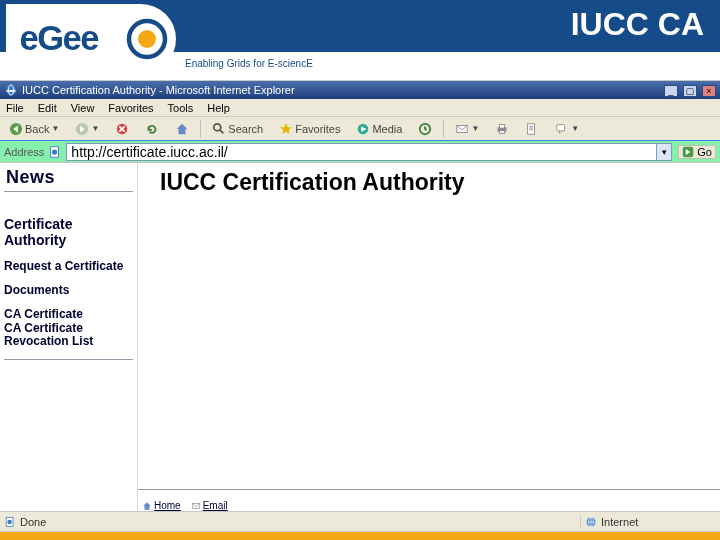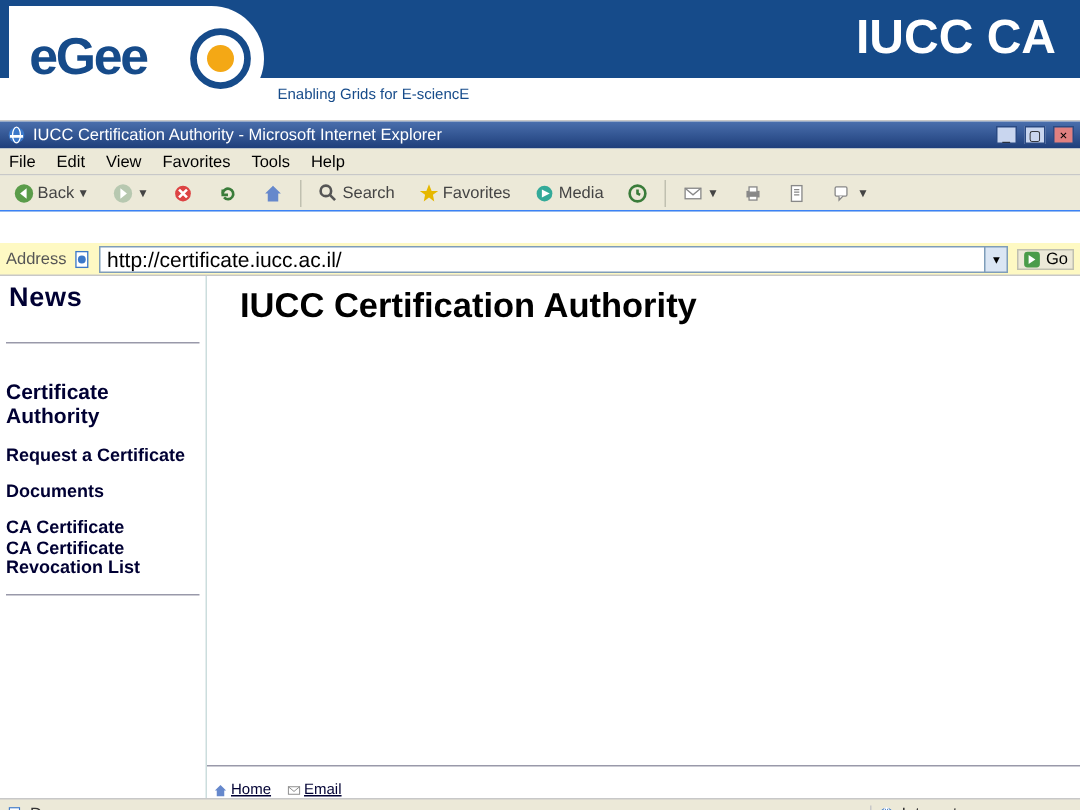--- a/index.html
+++ b/index.html
@@ -19,30 +19,30 @@
   .titlebar-btns span { display: inline-block; width: 14px; height: 12px; background: #c9d6ef; margin-left: 2px; border: 1px solid #2a4a84; font-size: 9px; line-height: 10px; text-align: center; color: #000; }
   .menubar { height: 18px; background: #ece9d8; font-size: 11px; display: flex; align-items: center; gap: 14px; padding: 0 6px; border-bottom: 1px solid #c8c8c8; color: #000; }
   .menubar span { cursor: default; }
 
   .toolbar { height: 24px; background: #ece9d8; display: flex; align-items: center; gap: 6px; padding: 0 4px; font-size: 11px; border-bottom: 1px solid #3b82f6; color: #444; }
   .tb-btn { display: inline-flex; align-items: center; gap: 2px; padding: 1px 4px; border: 1px solid transparent; border-radius: 3px; }
   .tb-btn svg { width: 14px; height: 14px; }
   .tb-sep { width: 1px; height: 18px; background: #c0c0b0; }
   .sm-icon { width: 14px; height: 14px; display: inline-block; }
 
-  .addrbar { height: 22px; background: #fef9c3; display: flex; align-items: center; gap: 4px; padding: 0 4px; font-size: 11px; border-bottom: 1px solid #c8c8c8; margin-top: 21px; }
+  .addrbar { height: 22px; background: #86efac; display: flex; align-items: center; gap: 4px; padding: 0 4px; font-size: 11px; border-bottom: 1px solid #c8c8c8; }
   .addrbar .lbl { color: #555; }
   .addrbar input { flex: 1; height: 18px; border: 1px solid #7f9db9; font-size: 14px; padding: 0 18px 0 4px; }
   .addrbar .go { display: inline-flex; align-items: center; gap: 3px; padding: 0 3px; border: 1px solid #c0c0b0; background: #ece9d8; }
   .addrbar .drop { width: 16px; height: 18px; border: 1px solid #7f9db9; background: #dbe6f4; text-align: center; font-size: 9px; line-height: 16px; margin-left: -17px; margin-right: 2px; }
 
   
   .page { width: 720px; height: 348px; display: flex; }
   .sidebar { width: 138px; border-right: 1px solid #cdd; background: #fff; padding: 2px 4px 4px 4px; font-size: 14px; color: #003; }
-  .side-title { color: #003; font-weight: bold; font-size: 18px; padding: 2px 2px 19px; border-bottom: 1px solid #99a; margin-bottom: 24px; letter-spacing: 0.5px; }
+  .side-title { color: #003; font-weight: bold; font-size: 18px; padding: 2px 2px 3px; border-bottom: 1px solid #99a; margin-bottom: 24px; letter-spacing: 0.5px; }
   .side-block { margin-bottom: 12px; }
   .side-h { font-weight: bold; line-height: 1.15; margin-bottom: 4px; }
   .side-link { font-size: 12px; font-weight: bold; color: #003; margin-bottom: 10px; line-height: 1.15; }
   .side-sep { border-top: 1px solid #99a; margin: 10px 0 14px; }
   .contentarea { flex: 1; background: #fff; position: relative; }
   .contentarea h1 { font-size: 23px; font-weight: bold; padding: 6px 0 0 22px; color: #000; }
 
   .bottombar { position: absolute; bottom: 0; left: 0; width: 582px; height: 22px; border-top: 1px solid #99a; display: flex; align-items: flex-end; padding: 0 4px; gap: 10px; background: #fff; }
   .bottombar a { font-size: 10px; text-decoration: underline; color: #003; display: inline-flex; align-items: center; gap: 2px; }
   .statusbar { width: 720px; height: 20px; background: #ece9d8; display: flex; align-items: center; font-size: 11px; border-top: 1px solid #c8c8c8; color: #333; gap: 26px; }

